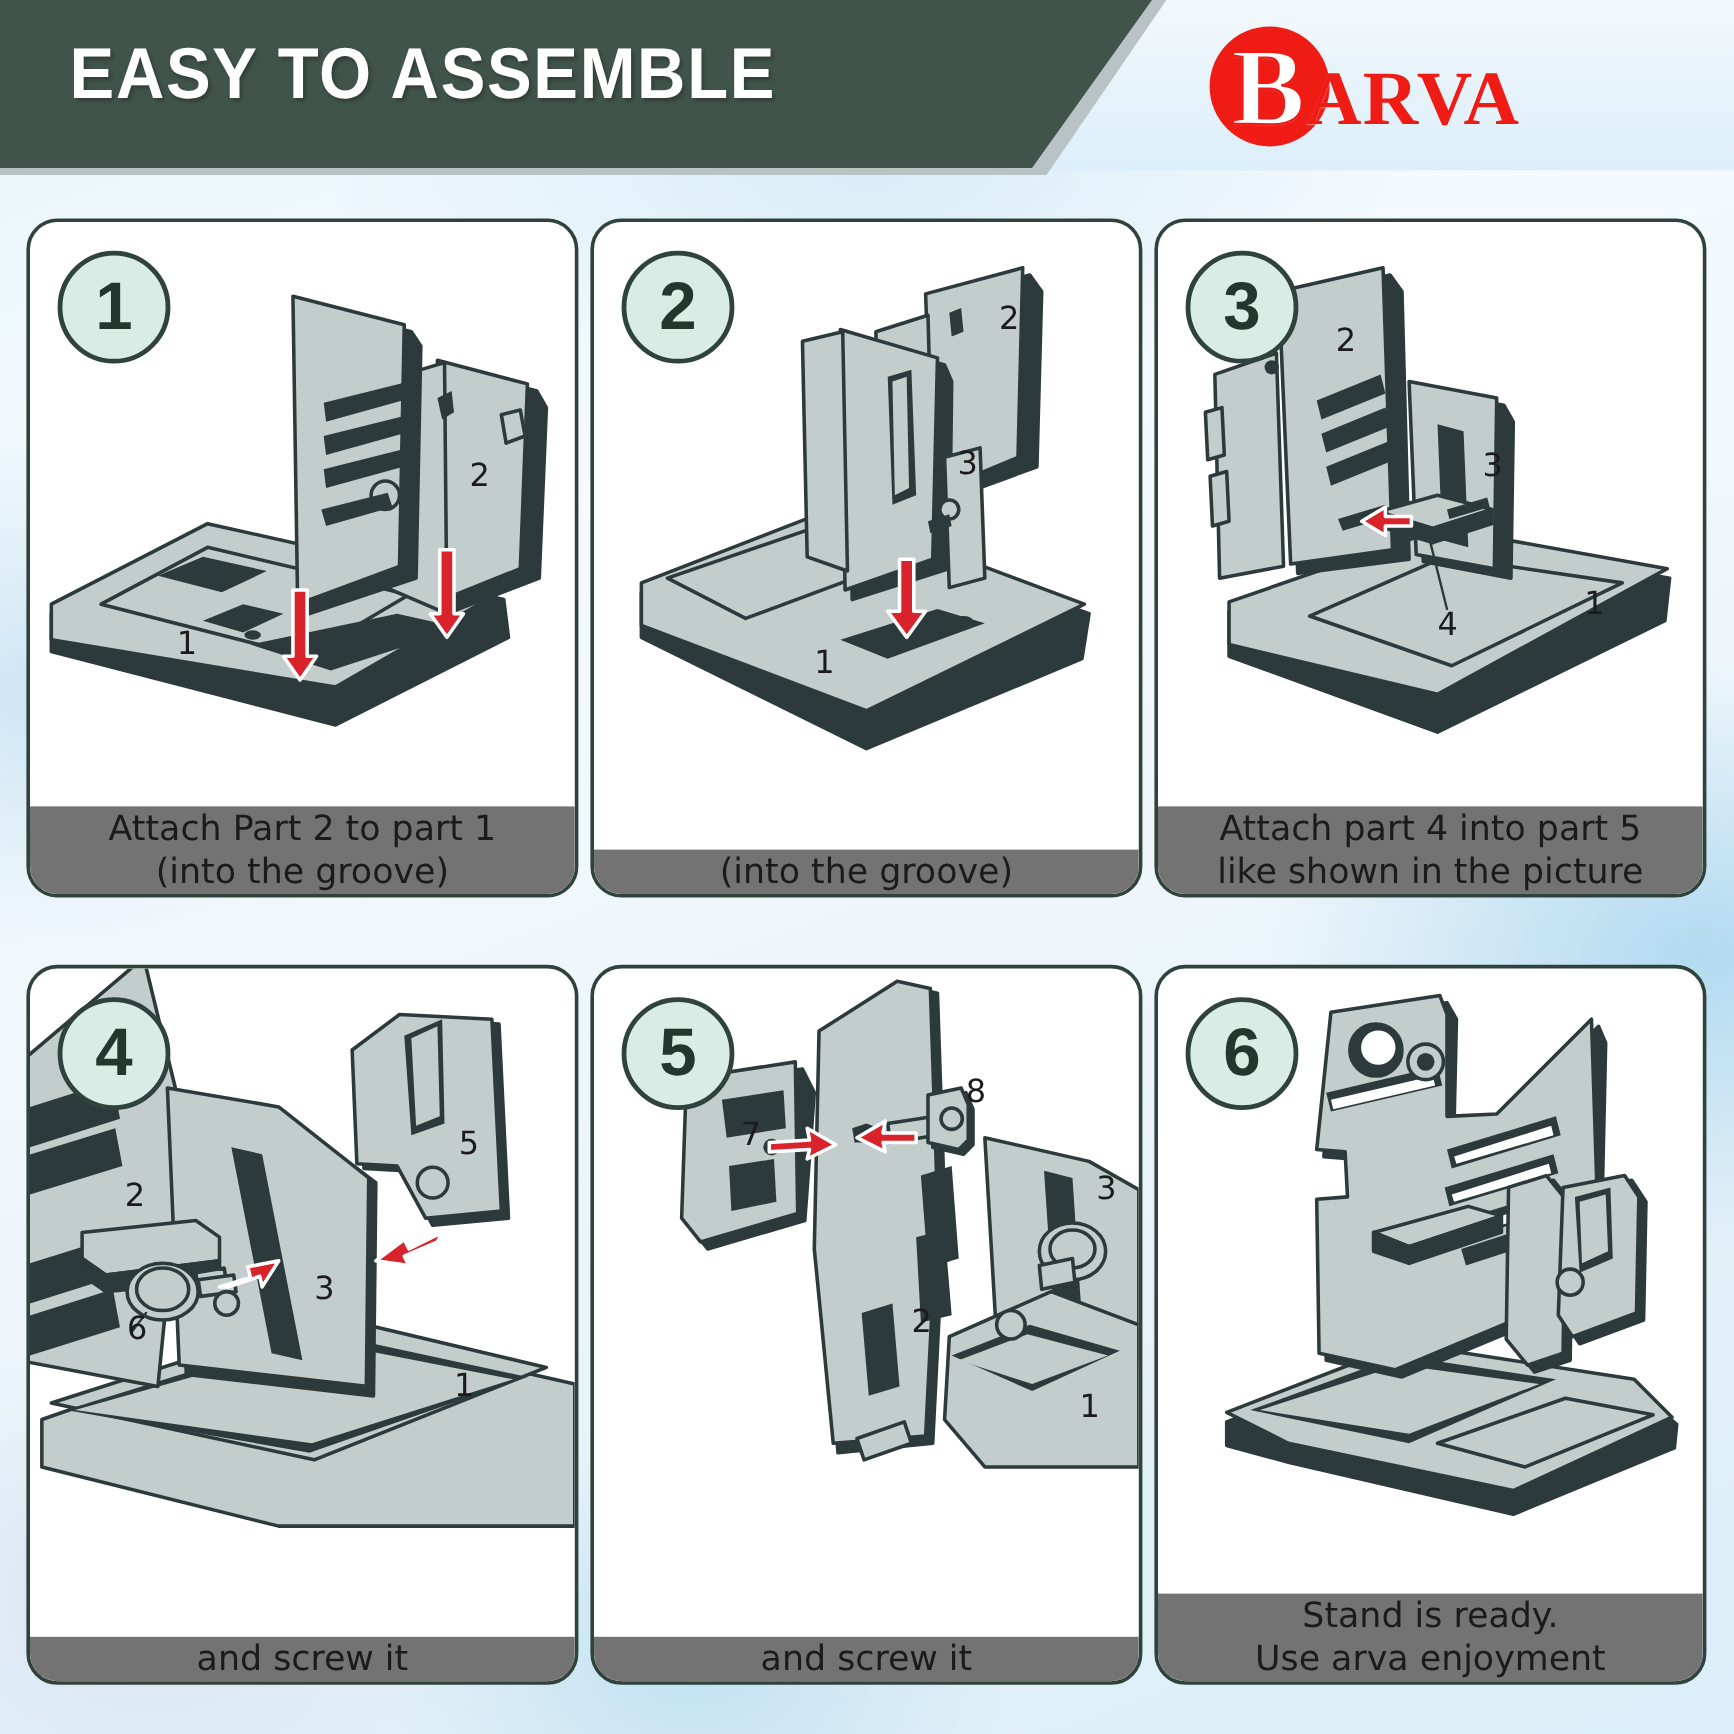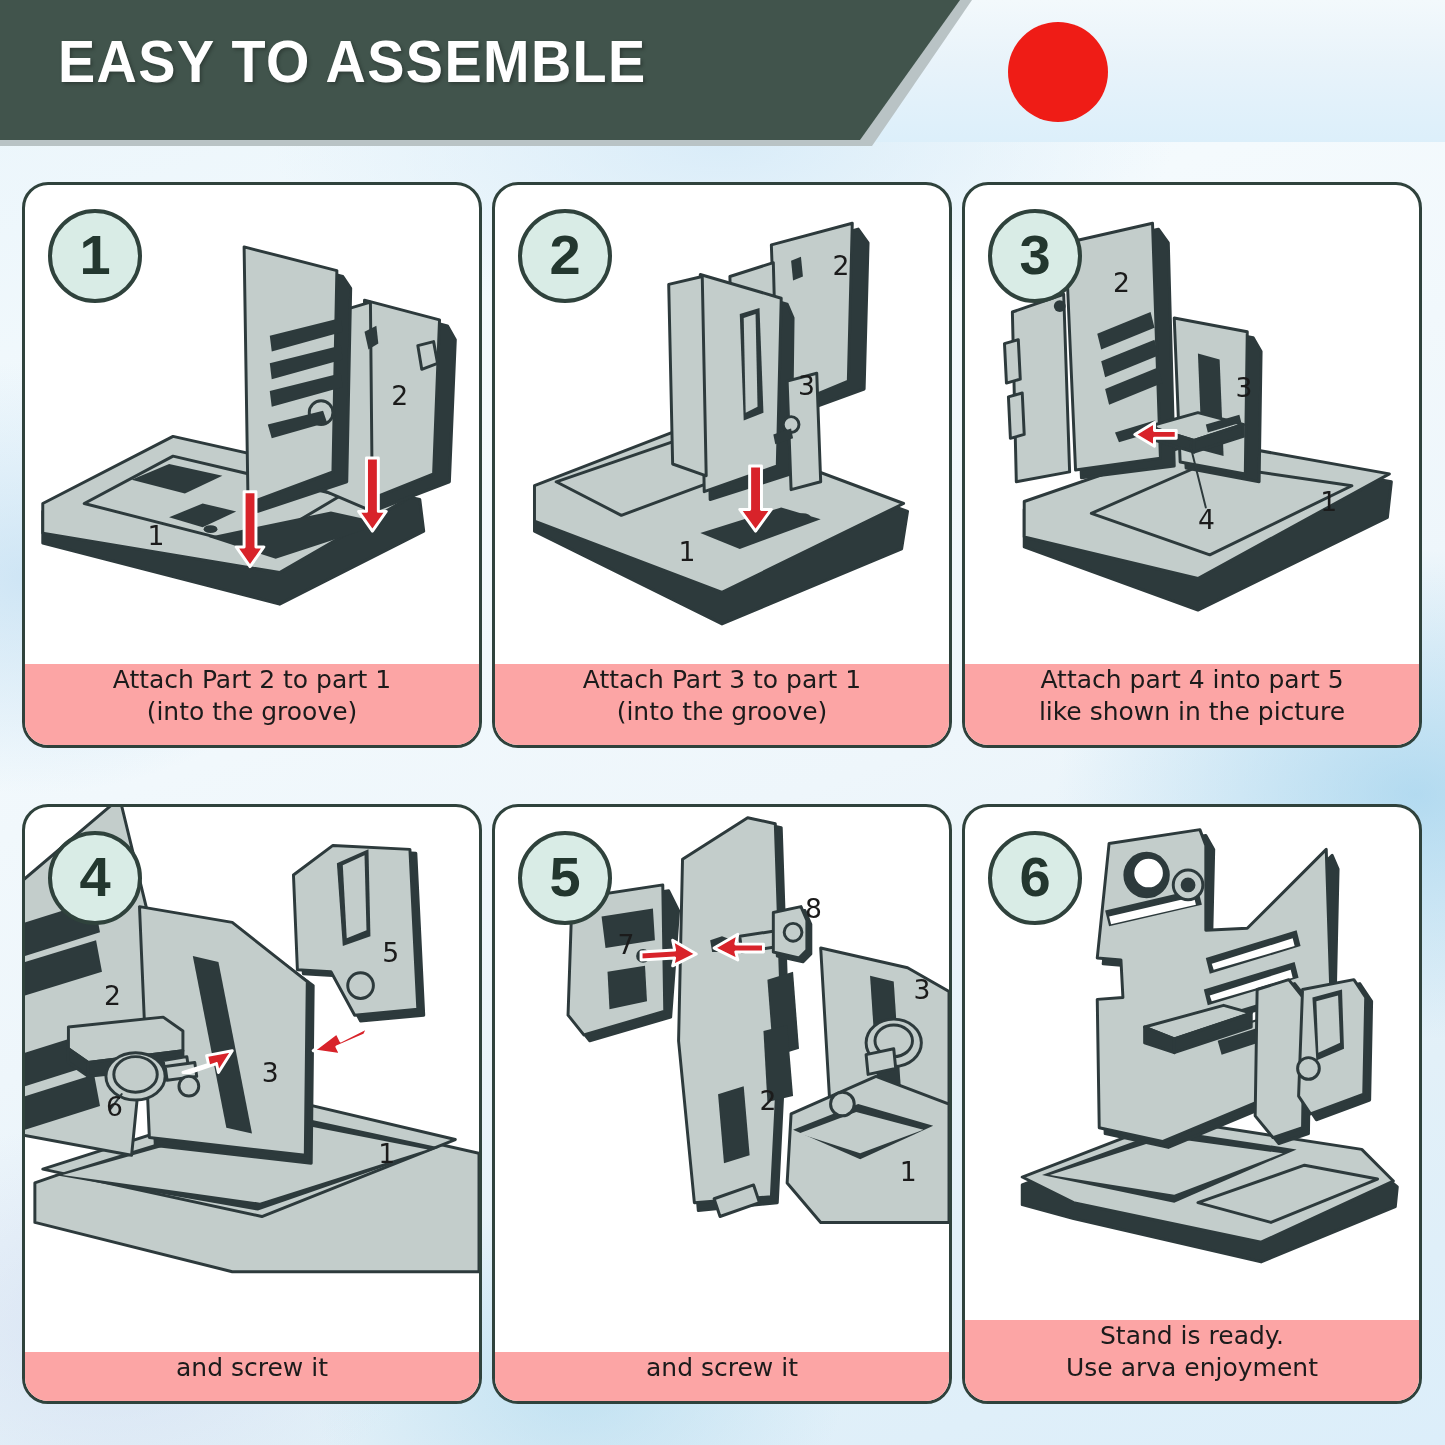--- a/index.html
+++ b/index.html
@@ -106,44 +106,45 @@
     font-family:"Liberation Sans", sans-serif;
     font-weight:bold;font-size:56px;color:#23372f;line-height:1;
     margin-top:-2px;
   }
   .art{
     position:absolute;left:0;top:0;width:100%;height:100%;
     z-index:2;
   }
   .caption{
     position:absolute;left:0;bottom:0;width:100%;
-    padding-bottom:18px;
+    padding-bottom:0;
     text-align:center;
     font-family:"DejaVu Sans", sans-serif;
-    font-size:25px;
+    font-size:29px;
     line-height:1.26;
     color:#1b1b1b;
-    background:#fca5a5;
+    background:#737373;
     z-index:7;
   }
   .caption .l2{display:block;text-align:center;}
   
 </style>
 </head>
 <body>
 
 <div id="page">
 
   <div class="header">
     <div class="header-banner-shadow"></div>
     <div class="header-banner"></div>
     <div class="header-title">EASY TO ASSEMBLE</div>
 
     <div class="brand">
       <div class="brand-circle"></div>
+      <div class="brand-text"><span class="b-cap">B</span><span>arva</span></div>
     </div>
   </div>
 
   <div class="grid">
 
     <div class="panel">
       <div class="badge">
           <span>1</span>
         </div>
       <svg class="art" viewBox="0 0 460 566">
@@ -215,21 +216,20 @@
           <path d="M282 252 L300 246 L302 256 L284 262 Z" fill="#2d3a3c" stroke="none"></path>
         </g>
         <text x="186" y="380" font-family="DejaVu Sans, sans-serif" font-size="27" fill="#1b1b1b">1</text>
         <text x="342" y="90" font-family="DejaVu Sans, sans-serif" font-size="27" fill="#1b1b1b">2</text>
         <text x="307" y="212" font-family="DejaVu Sans, sans-serif" font-size="27" fill="#1b1b1b">3</text>
         <g>
           <path d="M258 284 L258 328 L248 328 L264 350 L280 328 L270 328 L270 284 Z" fill="#d8232a" stroke="#ffffff" stroke-width="3" stroke-linejoin="round"></path>
         </g>
       </svg>
       <div class="caption">
-        <span>Attach Part 3 to part 1</span>
         <span class="l2">(into the groove)</span>
       </div>
     </div>
 
     <div class="panel">
       <div class="badge">
           <span>3</span>
         </div>
       <svg class="art" viewBox="0 0 460 566">
         <g stroke="#2d3a3c" stroke-width="3" stroke-linejoin="round" stroke-linecap="round">

